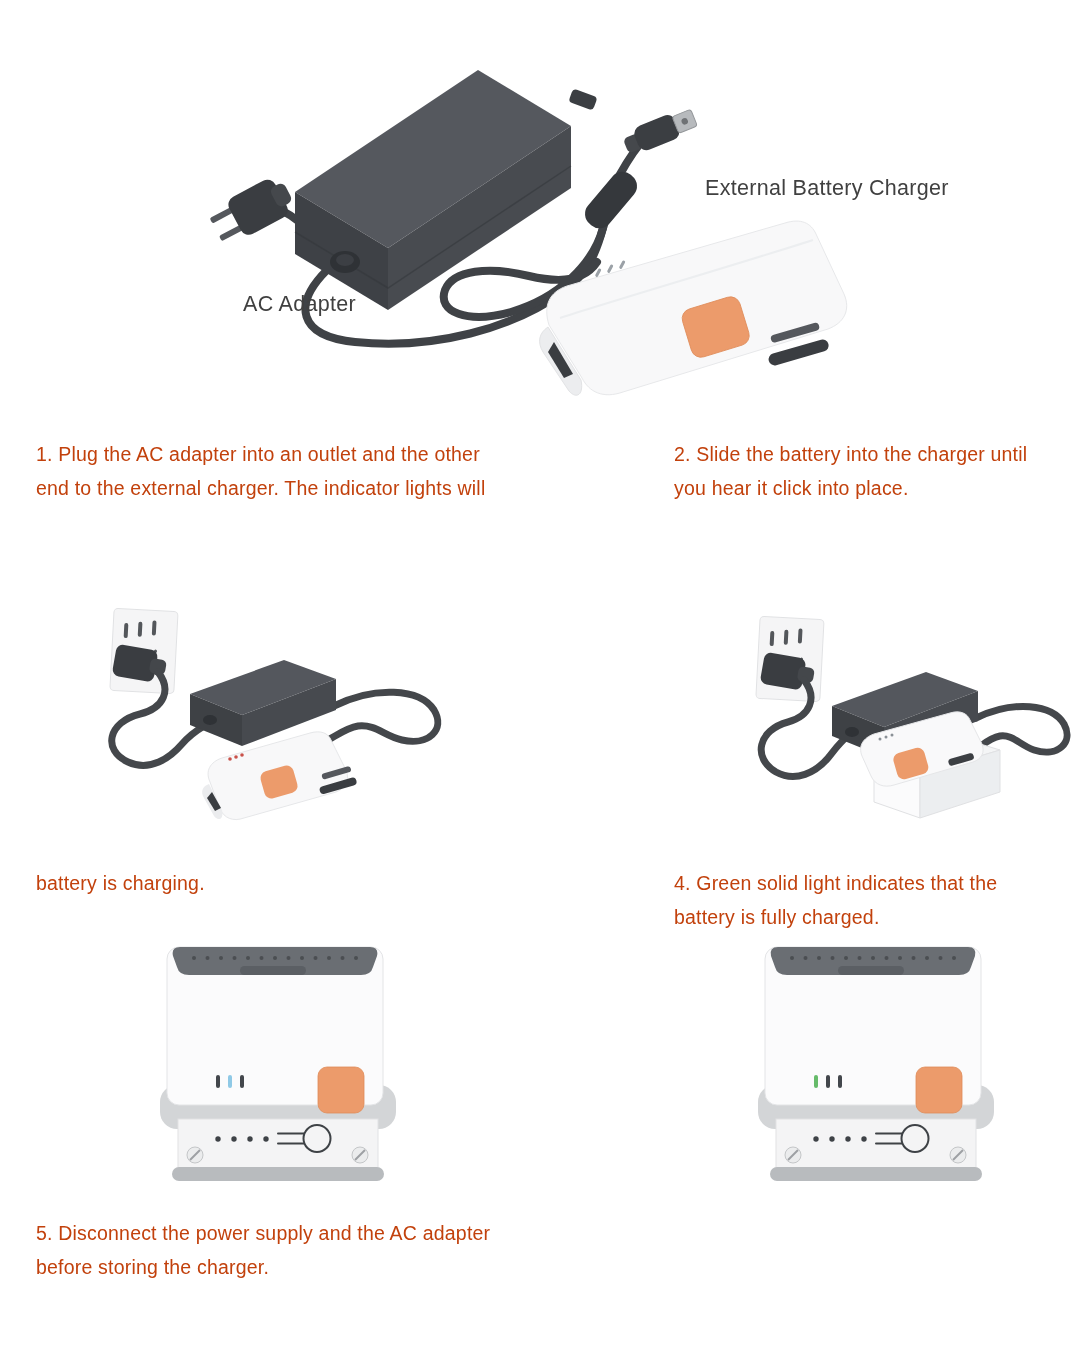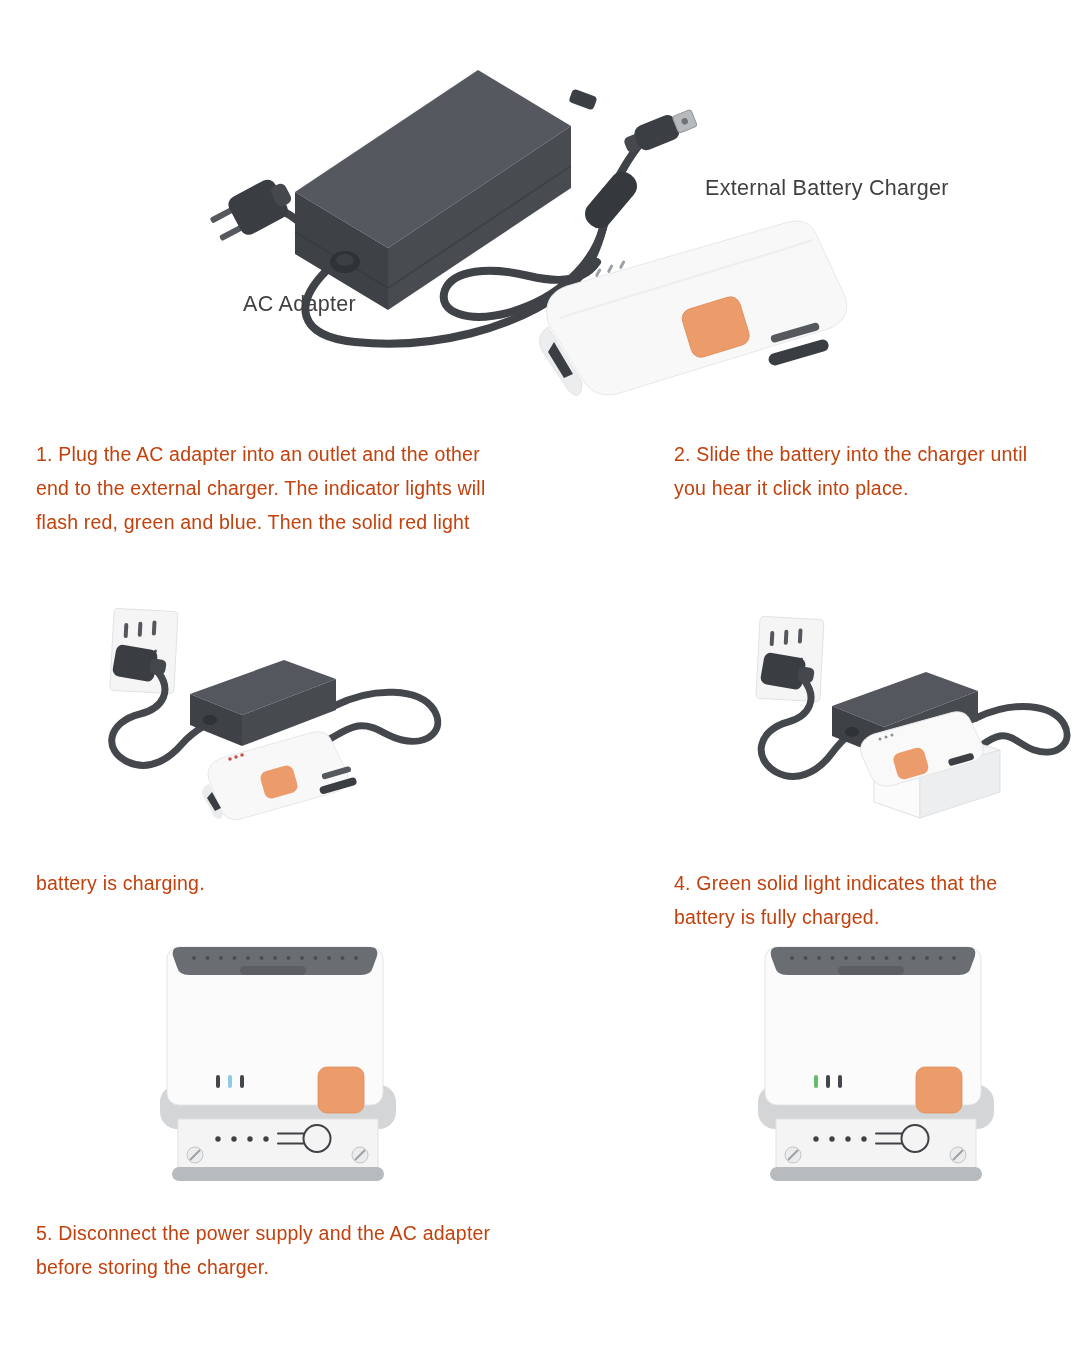--- a/index.html
+++ b/index.html
@@ -81,21 +81,20 @@
       </g>
     </g>
   </svg>
 
   <div class="device-label" style="left:243px;top:292px;">AC Adapter</div>
   <div class="device-label" style="left:705px;top:176px;">External Battery Charger</div>
 
   <div class="step" style="left:36px;top:437px;width:520px;">
     <span>1. Plug the AC adapter into an outlet and the other</span>
     <span>end to the external charger. The indicator lights will</span>
-    <span>flash red, green and blue. Then the solid red light</span>
   </div>
   <div class="step" style="left:674px;top:437px;width:420px;">
     <span>2. Slide the battery into the charger until</span>
     <span>you hear it click into place.</span>
   </div>
 
   <svg style="left:52px;top:586px;" width="490" height="270" viewBox="0 0 490 270">
 
     <g transform="rotate(3 92 64)">
       <rect x="60" y="24" width="64" height="82" rx="4" fill="#F5F5F6" stroke="#E1E2E4"></rect>

